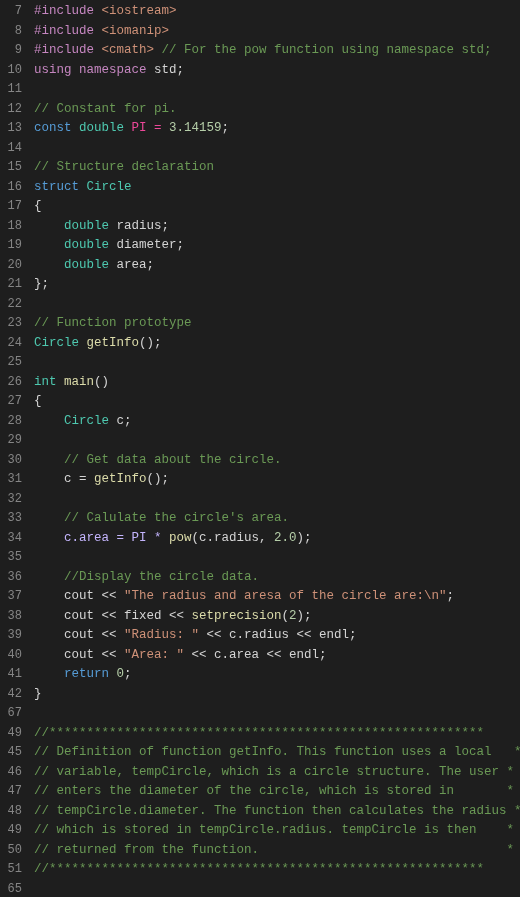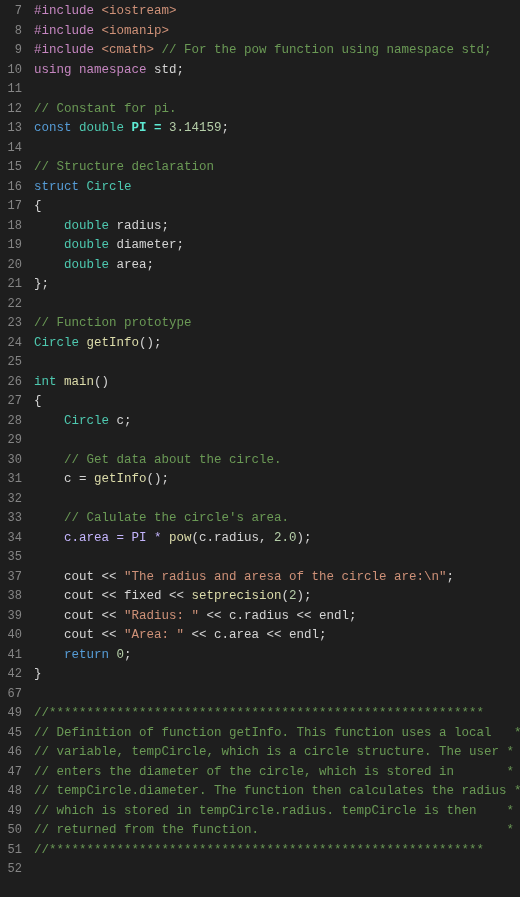--- a/index.html
+++ b/index.html
@@ -72,21 +72,21 @@
     <div class="line">
       <span class="line-number">11</span>
       <span class="line-content"> </span>
     </div>
     <div class="line">
       <span class="line-number">12</span>
       <span class="line-content"><span style="color: rgb(106, 153, 85);">// Constant for pi.</span></span>
     </div>
     <div class="line">
       <span class="line-number">13</span>
-      <span class="line-content"><span style="color: rgb(86, 156, 214); text-align: right;">const</span><span style="color: rgb(212, 212, 212);"> </span><span style="color: rgb(78, 201, 176);">double</span><span style="color: #5eead4; font-weight: bold;"> PI = </span><span style="color: rgb(181, 206, 168);">3.14159</span><span style="color: rgb(212, 212, 212);">;</span></span>
+      <span class="line-content"><span style="color: rgb(86, 156, 214); text-align: right;">const</span><span style="color: rgb(212, 212, 212);"> </span><span style="color: rgb(78, 201, 176);">double</span><span style="color: #ec4899;"> PI = </span><span style="color: rgb(181, 206, 168);">3.14159</span><span style="color: rgb(212, 212, 212);">;</span></span>
     </div>
     <div class="line">
       <span class="line-number">14</span>
       <span class="line-content"> </span>
     </div>
     <div class="line">
       <span class="line-number">15</span>
       <span class="line-content"><span style="color: rgb(106, 153, 85);">// Structure declaration</span></span>
     </div>
     <div class="line">
@@ -163,20 +163,24 @@
     </div>
     <div class="line">
       <span class="line-number">34</span>
       <span class="line-content"><span style="color: #c4b5fd;">    c.area = PI * </span><span style="color: rgb(220, 220, 170);">pow</span><span style="color: rgb(212, 212, 212); text-align: center;">(c.radius, </span><span style="color: rgb(181, 206, 168);">2.0</span><span style="color: rgb(212, 212, 212);">);</span></span>
     </div>
     <div class="line">
       <span class="line-number">35</span>
       <span class="line-content"> </span>
     </div>
     <div class="line">
+      <span class="line-number">36</span>
+      <span class="line-content"><span style="color: rgb(212, 212, 212);">    </span><span style="color: rgb(106, 153, 85);">//Display the circle data.</span></span>
+    </div>
+    <div class="line">
       <span class="line-number">37</span>
       <span class="line-content"><span style="color: rgb(212, 212, 212);">    cout &lt;&lt; </span><span style="color: rgb(206, 145, 120);">"The radius and aresa of the circle are:\n"</span><span style="color: rgb(212, 212, 212);">;</span></span>
     </div>
     <div class="line">
       <span class="line-number">38</span>
       <span class="line-content"><span style="color: rgb(212, 212, 212);">    cout &lt;&lt; fixed &lt;&lt; </span><span style="color: rgb(220, 220, 170);">setprecision</span><span style="color: rgb(212, 212, 212);">(</span><span style="color: rgb(181, 206, 168);">2</span><span style="color: rgb(212, 212, 212);">);</span></span>
     </div>
     <div class="line">
       <span class="line-number">39</span>
       <span class="line-content"><span style="color: rgb(212, 212, 212);">    cout &lt;&lt; </span><span style="color: rgb(206, 145, 120);">"Radius: "</span><span style="color: rgb(212, 212, 212);"> &lt;&lt; c.radius &lt;&lt; endl;</span></span>
@@ -223,16 +227,16 @@
     </div>
     <div class="line">
       <span class="line-number">50</span>
       <span class="line-content"><span style="color: rgb(106, 153, 85);">// returned from the function.                                 *</span></span>
     </div>
     <div class="line">
       <span class="line-number">51</span>
       <span class="line-content"><span style="color: rgb(106, 153, 85);">//**********************************************************</span></span>
     </div>
     <div class="line">
-      <span class="line-number">52</span>
+      <span class="line-number">65</span>
       <span class="line-content"> </span>
     </div>
   </div>
 
 </body></html>

